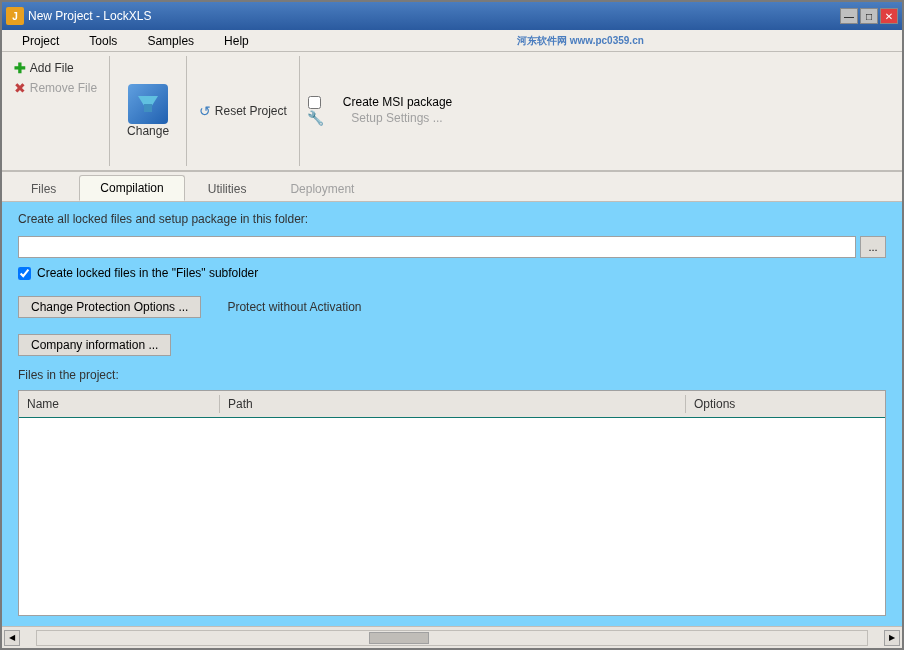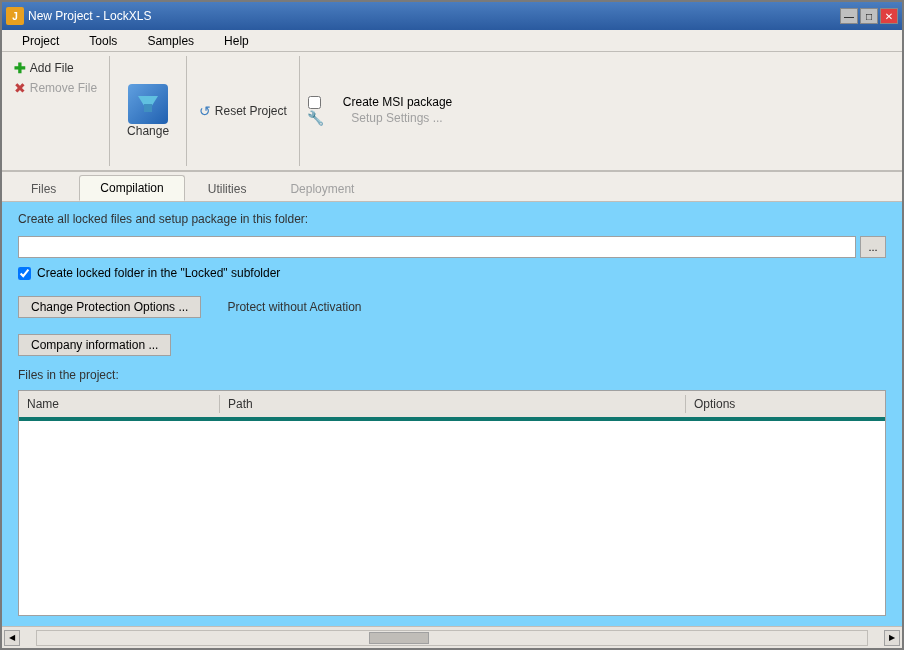--- a/index.html
+++ b/index.html
@@ -236,21 +236,21 @@
       flex: 1;
       border: 1px solid #a0a0a0;
       background: white;
       overflow: hidden;
       display: flex;
       flex-direction: column;
     }
     .files-table-header {
       display: flex;
       background: #e8e5e0;
-      border-bottom: 4px solid #0f766e;
+      border-bottom: 1px solid #0f766e;
       padding: 4px 0;
     }
     .files-table-header-cell {
       padding: 2px 8px;
       font-size: 12px;
       color: #333;
       font-weight: normal;
     }
     .col-name { width: 200px; }
     .col-path { flex: 1; border-left: 1px solid #c0bdb8; }
@@ -327,20 +327,23 @@
       <div class="title-btn close">✕</div>
     </div>
   </div>
 
   <div style="position:relative; z-index:0;">
     <div class="menu-bar">
       <div class="menu-item">Project</div>
       <div class="menu-item">Tools</div>
       <div class="menu-item">Samples</div>
       <div class="menu-item">Help</div>
+      <div style="flex:1; text-align:center; font-size:10px; color:#4a7dbf; font-weight:bold; pointer-events:none;">
+        河东软件网 www.pc0359.cn
+      </div>
     </div>
   </div>
 
   <div class="toolbar">
 
     <div class="toolbar-group">
       <div class="toolbar-btn">
         <span class="add-icon">✚</span>
         <span>Add File</span>
       </div>
@@ -391,21 +394,21 @@
   <div class="content-area">
 
     <div class="folder-label">Create all locked files and setup package in this folder:</div>
     <div class="folder-input-row">
       <input type="text" class="folder-input" value="" style="">
       <div class="browse-btn">...</div>
     </div>
 
     <div class="checkbox-row">
       <input type="checkbox" checked="" style="">
-      <span>Create locked folder in the "Locked" subfolder</span>
+      <span>Create locked files in the "Files" subfolder</span>
     </div>
 
     <div class="buttons-row">
       <button class="action-btn">Change Protection Options ...</button>
       <span class="protect-text">Protect without Activation</span>
     </div>
     <div class="buttons-row">
       <button class="action-btn" style="min-width:140px;">Company information ...</button>
     </div>
 

